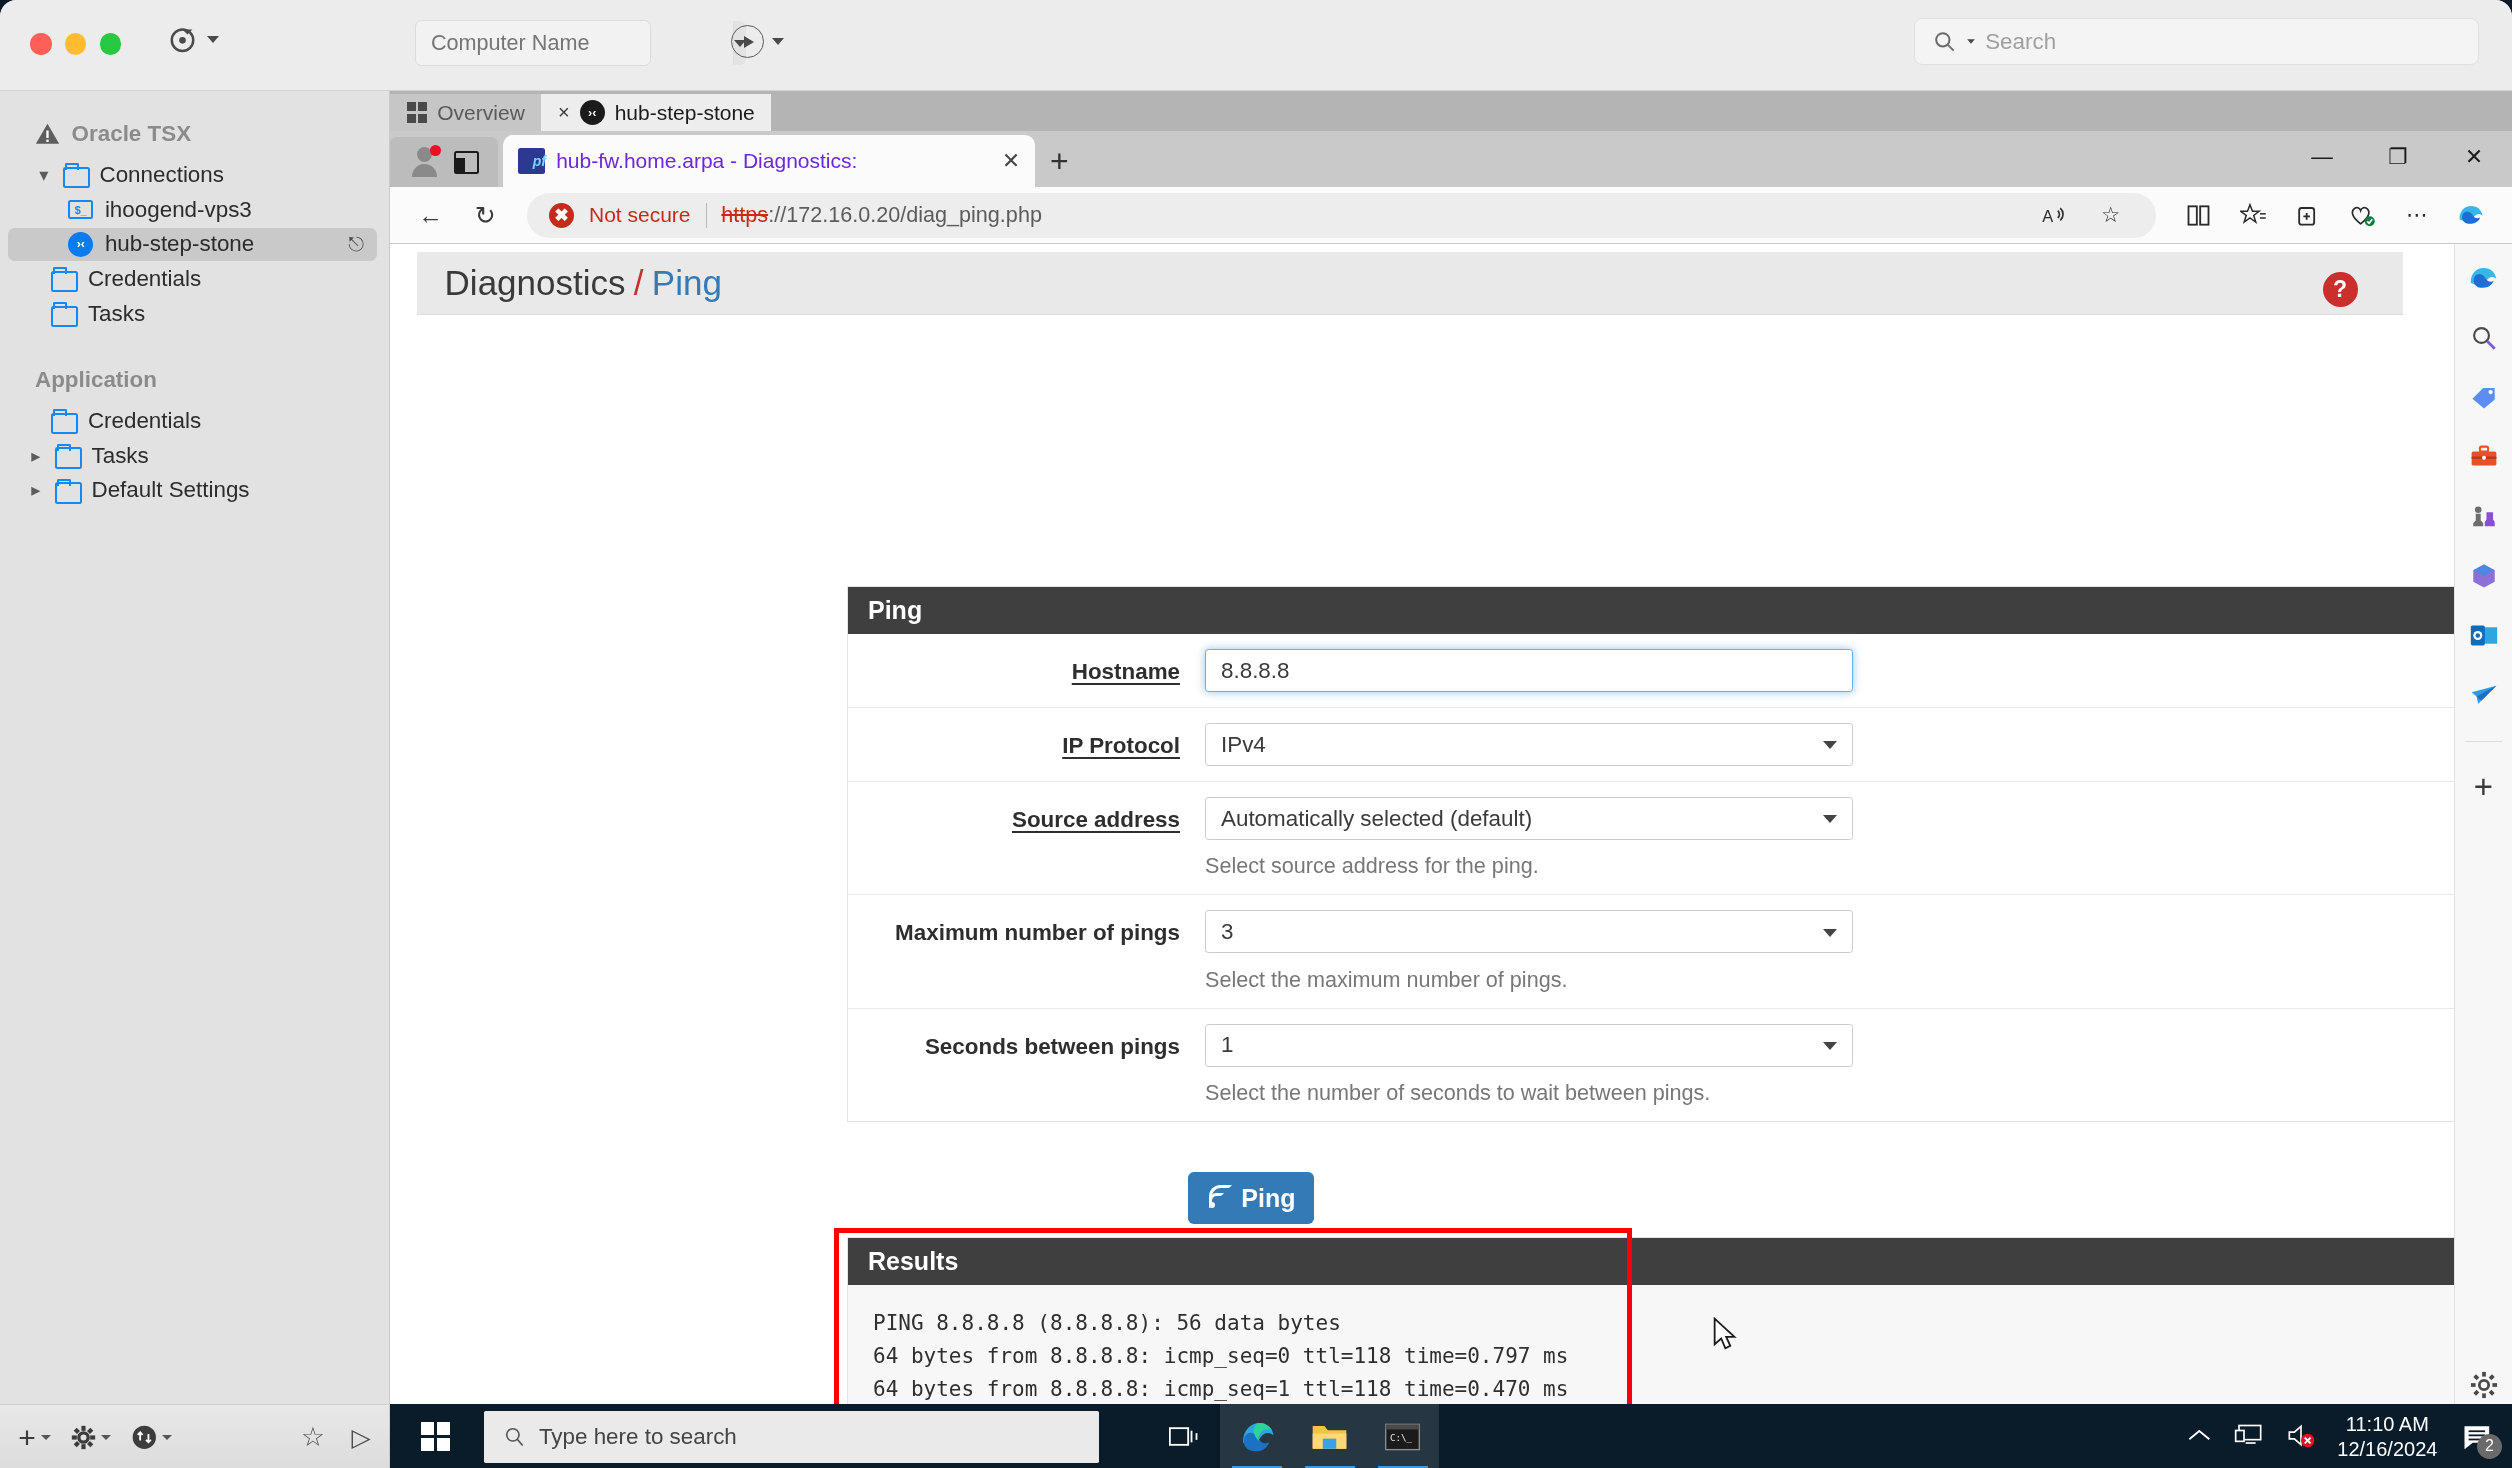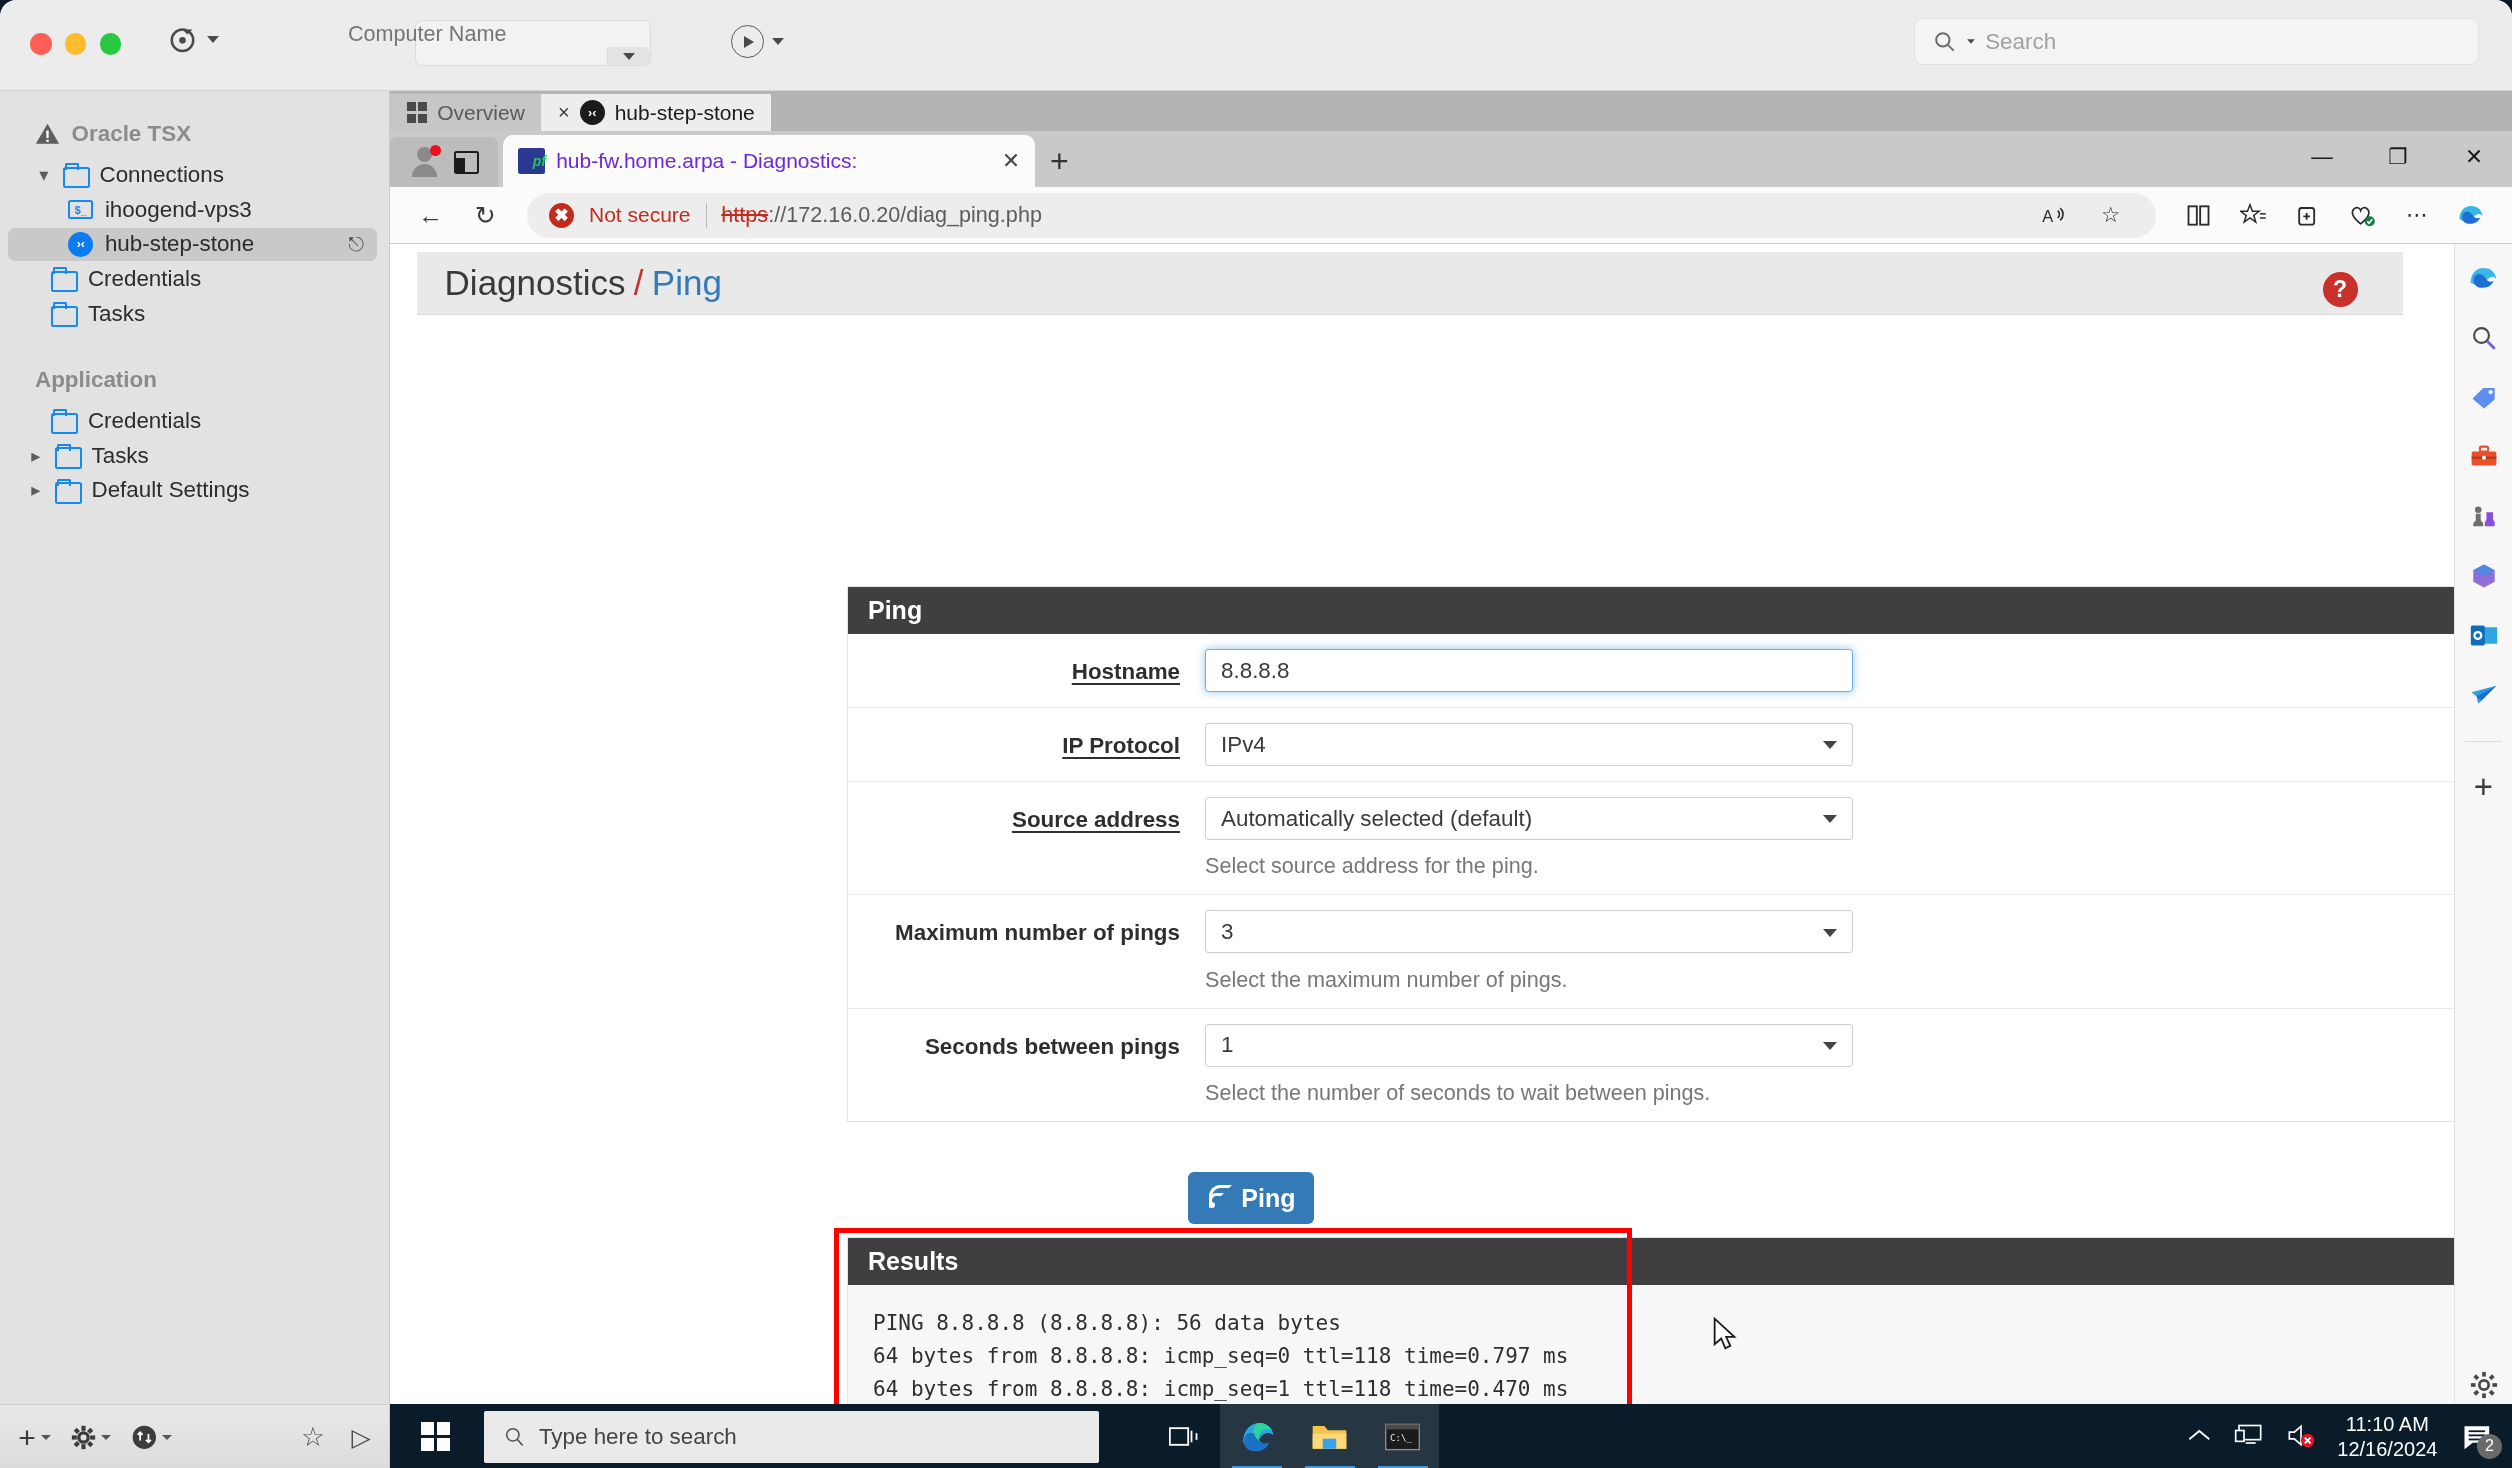--- a/index.html
+++ b/index.html
@@ -38,21 +38,21 @@
     position: absolute; left: 166px; top: 23px;
     display: flex; align-items: center; gap: 8.3px;
   }
   .chev-down { width: 0; height: 0; border-left: 6.6px solid transparent;
     border-right: 6.6px solid transparent; border-top: 7.5px solid #4a4a4a; }
 
   
   #computer-name-combo {
     position: absolute; left: 415px; top: 20px; width: 236px; height: 46px;
     background: #f2f2f2; border: 0.8px solid #dcdcdc; border-radius: 6.6px;
-    display: flex; align-items: flex-end; flex-direction: column;
+    display: flex; align-items: flex-end;
   }
   #computer-name-input {
     flex: 1; height: 100%; border: none; background: transparent; outline: none;
     padding: 0 15px; font-size: 21.6px; color: #9b9b9b;
     font-family: "Liberation Sans", sans-serif;
   }
   #computer-name-arrow {
     width: 43px; height: 44px; background: #e3e3e3; border-radius: 0 5.8px 5.8px 0;
     display: flex; align-items: center; justify-content: center;
     border-left: 0.8px solid #dcdcdc;
@@ -181,21 +181,21 @@
     border-radius: 50%; background: #e81123; }
   .tab-actions-ico { width: 25px; height: 23px; border: 2.5px solid #1b1b1b; border-radius: 2.5px; position: relative; }
   .tab-actions-ico::after { content: ""; position: absolute; left: 0; top: 5px; width: 9.1px; bottom: 0; background: #1b1b1b; }
   #edge-tab {
     margin-left: 5px; height: 52px; width: 532px; background: #fbfbfb;
     border-radius: 10px 10px 0 0; display: flex; align-items: center;
     padding: 0 15px; gap: 11.6px;
   }
   .pf-favicon {
     width: 26.6px; height: 26.6px; background: #2b3990; border-radius: 2.5px;
-    color: #22c55e; font-size: 14px; font-weight: bold; font-style: italic;
+    color: #7dd3fc; font-size: 14px; font-weight: bold; font-style: italic;
     display: flex; align-items: center; justify-content: center; padding-left: 16px;
   }
   #edge-tab-title { font-size: 21px; color: #6d28d9; white-space: nowrap;
     overflow: hidden; text-overflow: clip; flex: 1; }
   #edge-newtab { font-size: 32px; color: #333; margin-left: 15px; margin-bottom: 6.6px; font-weight: 300; }
   #edge-wincontrols {
     position: absolute; right: 0; top: 0; height: 52px; display: flex; align-items: center;
   }
   .wc { width: 76px; height: 52px; display: flex; align-items: center; justify-content: center;
     font-size: 21.6px; color: #1b1b1b; }

